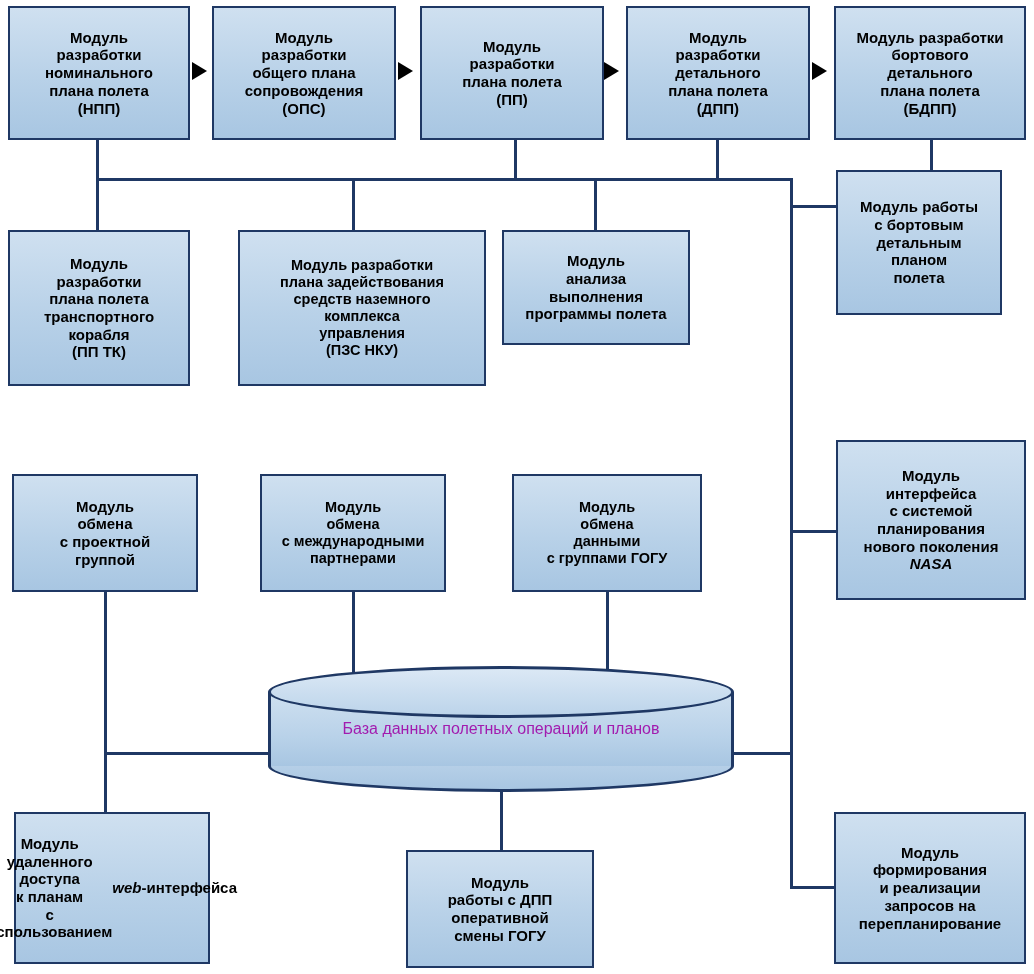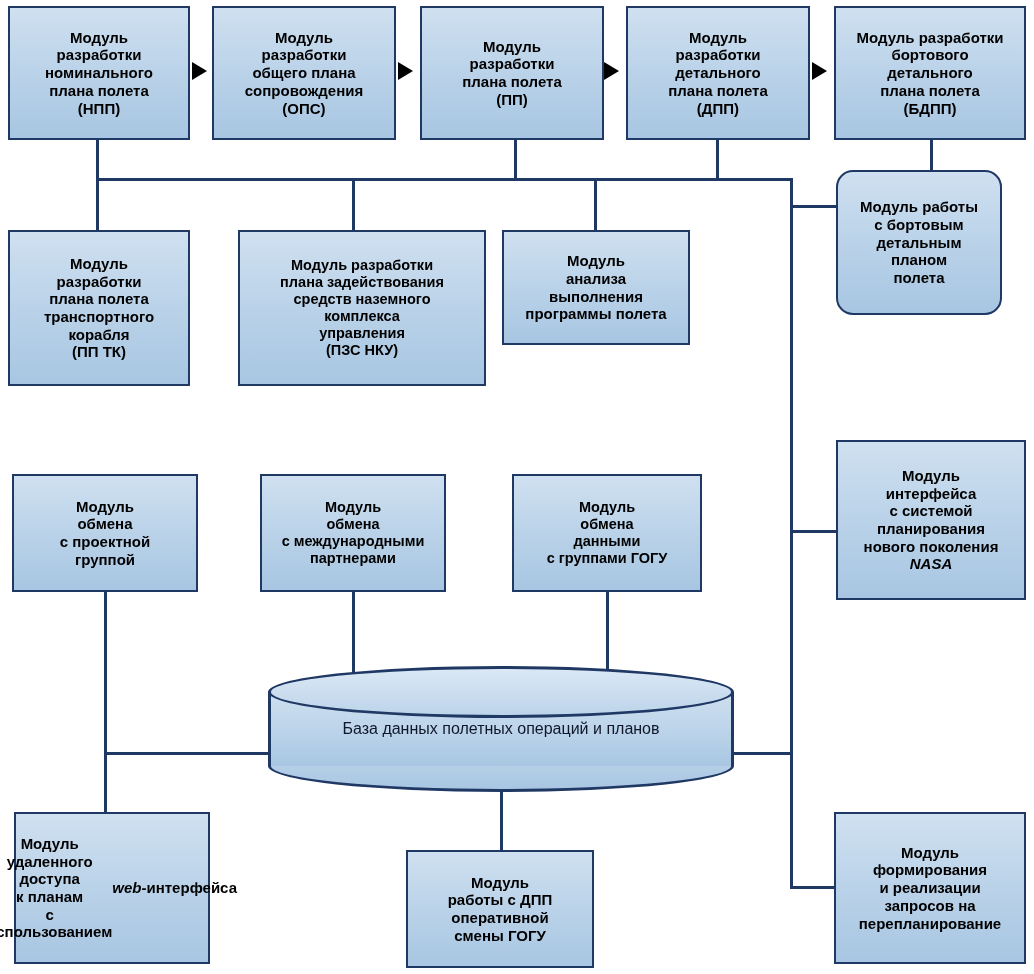--- a/index.html
+++ b/index.html
@@ -91,21 +91,21 @@
   .db .label {
     position: absolute;
     left: 0;
     top: 0;
     width: 100%;
     height: 100%;
     display: flex;
     align-items: center;
     justify-content: center;
     font-size: 16px;
-    color: #0f172a;
+    color: #a21caf;
     text-align: center;
     z-index: 5;
   }
   .ital { font-style: italic; }
 </style>
 </head>
 <body>
 
 <div id="canvas">
 
@@ -171,21 +171,21 @@
   <div class="box small" style="left:238px; top:230px; width:248px; height:156px;">Модуль разработки
 плана задействования
 средств наземного
 комплекса
 управления
 (ПЗС НКУ)</div>
   <div class="box" style="left:502px; top:230px; width:188px; height:115px;">Модуль
 анализа
 выполнения
 программы полета</div>
-  <div class="box" style="left:836px; top:170px; width:166px; height:145px;border-radius:17px;">Модуль работы
+  <div class="box" style="left:836px; top:170px; width:166px; height:145px;">Модуль работы
 с бортовым
 детальным
 планом
 полета</div>
 
   <div class="box" style="left:12px; top:474px; width:186px; height:118px;">Модуль
 обмена
 с проектной
 группой</div>
   <div class="box small" style="left:260px; top:474px; width:186px; height:118px;">Модуль

